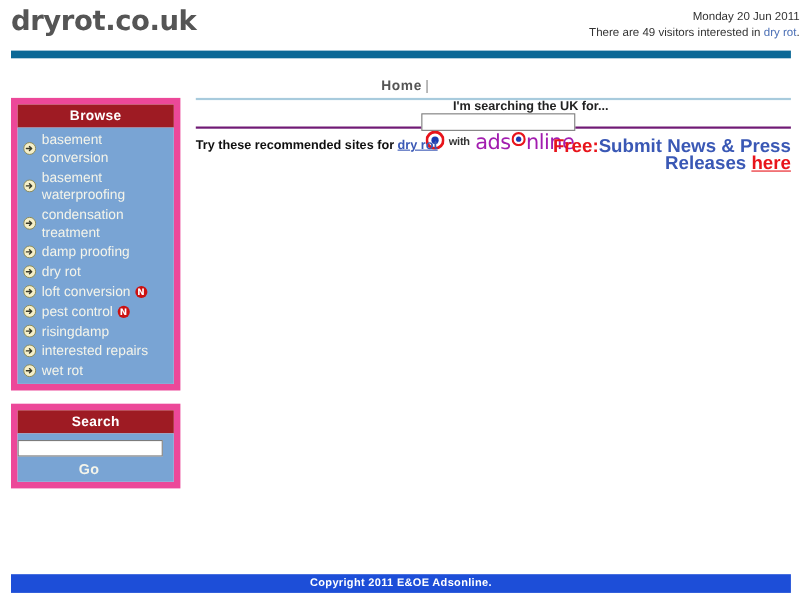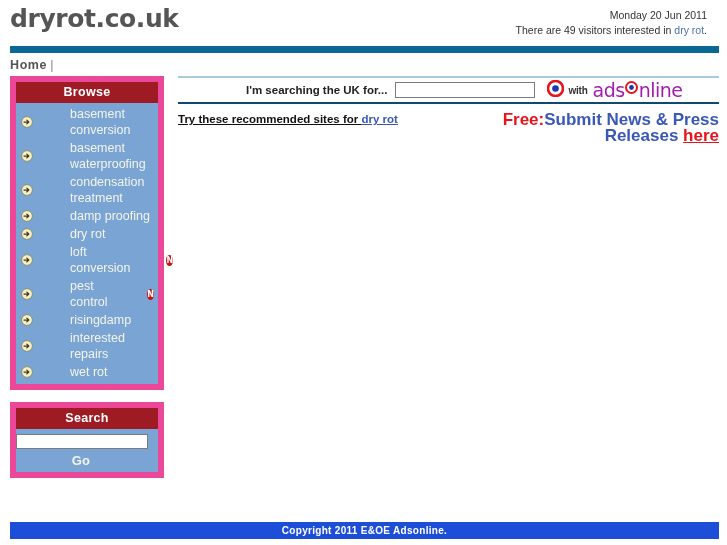--- a/index.html
+++ b/index.html
@@ -28,21 +28,21 @@
     left: 10px;
     top: 4px;
     font-size: 25px;
     font-weight: bold;
     color: #555555;
     letter-spacing: -0.4px;
     font-family: "DejaVu Sans", sans-serif;
   }
   .header-right {
     position: absolute;
-    right: 20px;
+    right: 0;
     top: 8px;
     text-align: right;
     line-height: 15px;
   }
   .header-date {
     font-size: 10.5px;
     color: #333333;
   }
   .header-visitors {
     font-size: 10.5px;
@@ -54,25 +54,26 @@
     text-decoration: none;
   }
 
   .blue-rule {
     height: 7px;
     background: #0b6896;
     margin: 0 8px 0 10px;
   }
 
   .nav-row {
-    padding: 5px 0 4px 10px;
+    padding: 18px 0 4px 10px;
     font-size: 12.5px;
     font-weight: bold;
     color: #555555;
     letter-spacing: 0.6px;
+    text-align: center;
   }
   .nav-row .nav-link {
     color: #555555;
     text-decoration: none;
   }
   .nav-sep {
     color: #888888;
     font-weight: normal;
     padding-left: 3px;
   }
@@ -107,21 +108,20 @@
     padding: 2px 0 3px 0;
   }
   .browse-item {
     display: flex;
     align-items: center;
     padding: 1px 4px 1px 5px;
     text-decoration: none;
     color: #f2f2e8;
     font-size: 12.5px;
     line-height: 16px;
-    gap: 32px;
   }
   .browse-item .arrow-icon {
     flex: 0 0 auto;
     width: 12px;
     height: 12px;
     margin-right: 5px;
   }
   .browse-item .browse-label {
     color: #f4f4ea;
   }
@@ -173,25 +173,26 @@
   
   .main {
     position: absolute;
     left: 178px;
     top: 0;
     right: 8px;
     width: 541px;
   }
   .searchbar {
     border-top: 2px solid #a8cbdd;
-    border-bottom: 2px solid #0c4a6e;
+    border-bottom: 2px solid #701a75;
     height: 24px;
     display: flex;
     align-items: center;
     position: relative;
+    flex-direction: column;
   }
   .searchbar-label {
     font-size: 11.5px;
     font-weight: bold;
     color: #222222;
     margin-left: 68px;
     white-space: nowrap;
   }
   .searchbar-input {
     width: 140px;
@@ -231,21 +232,20 @@
 
   .below-bar {
     position: relative;
     padding-top: 9px;
     min-height: 44px;
   }
   .recommend-text {
     font-size: 11.5px;
     font-weight: bold;
     color: #111111;
-    text-decoration: underline;
   }
   .recommend-text .kw {
     color: #3a58b5;
   }
   .promo {
     position: absolute;
     right: 0;
     top: 8px;
     text-align: right;
     font-size: 17px;

